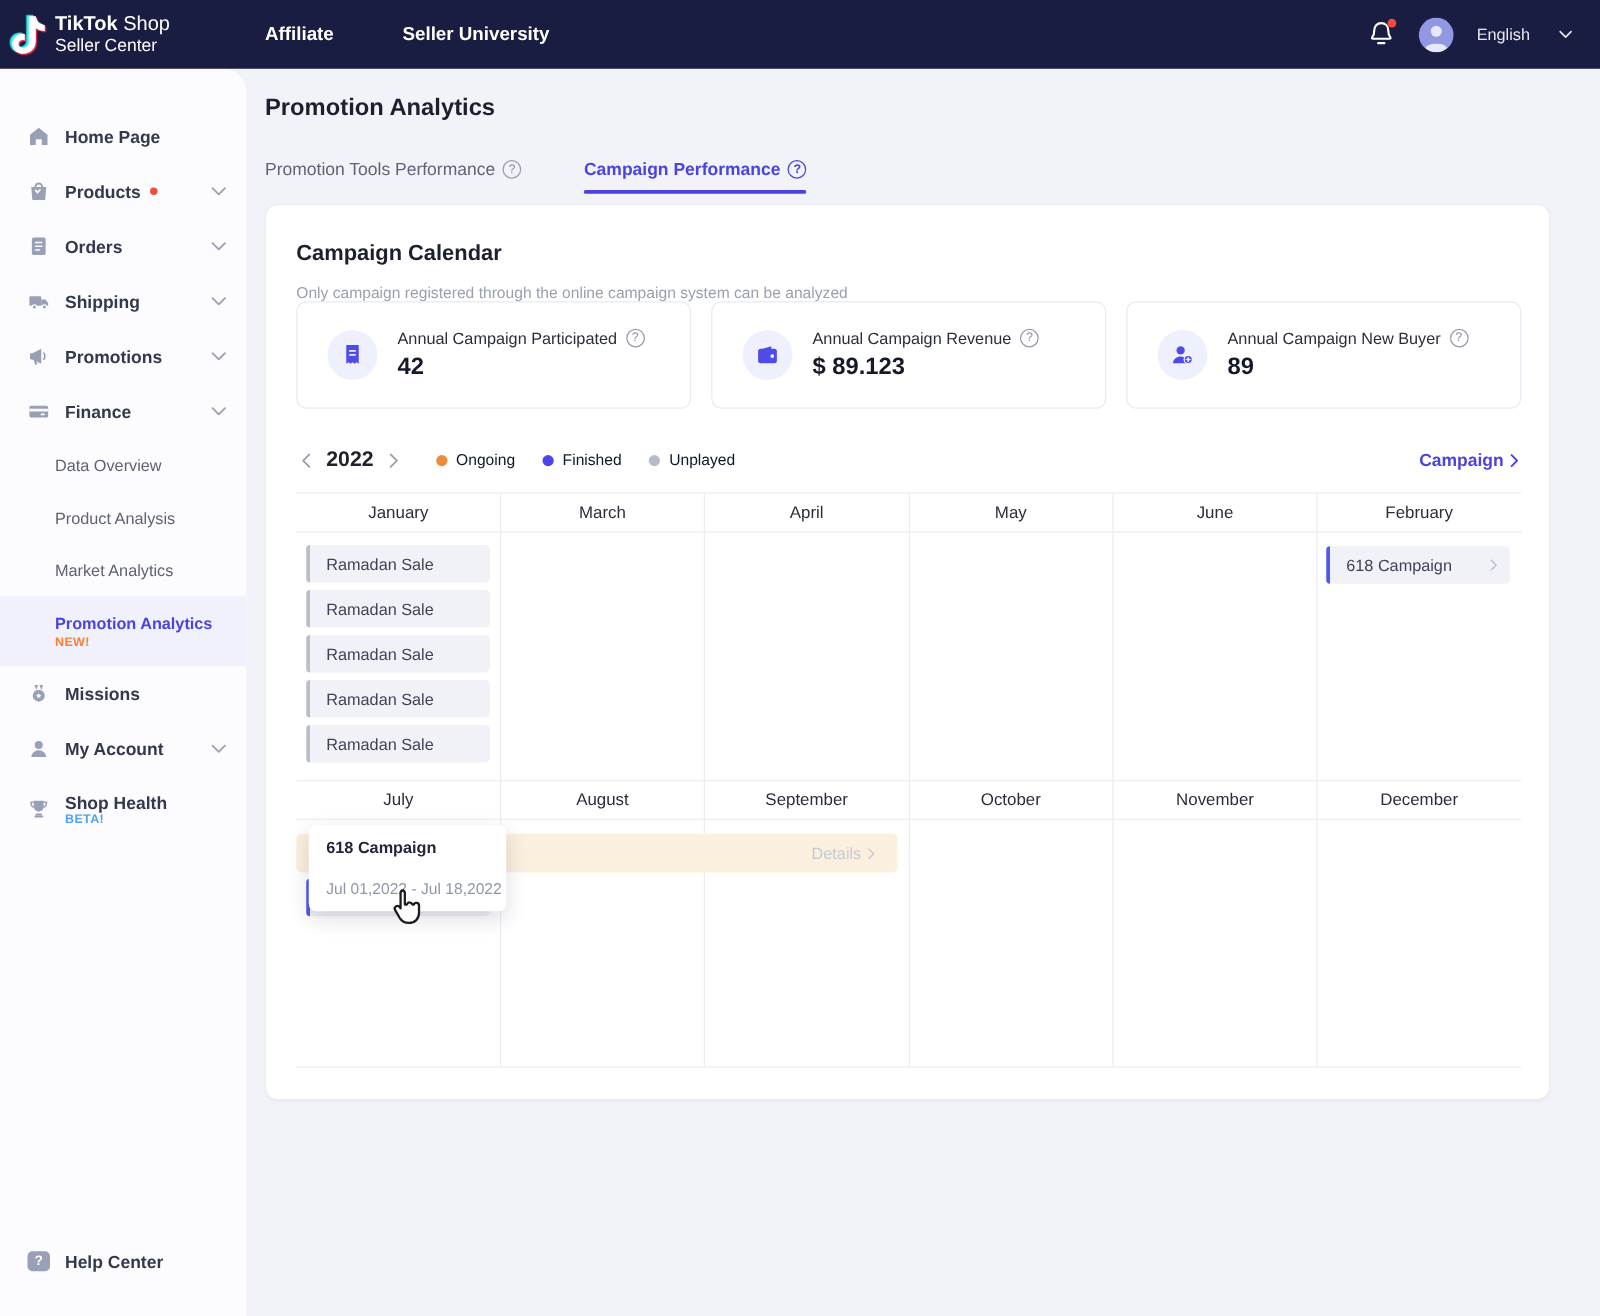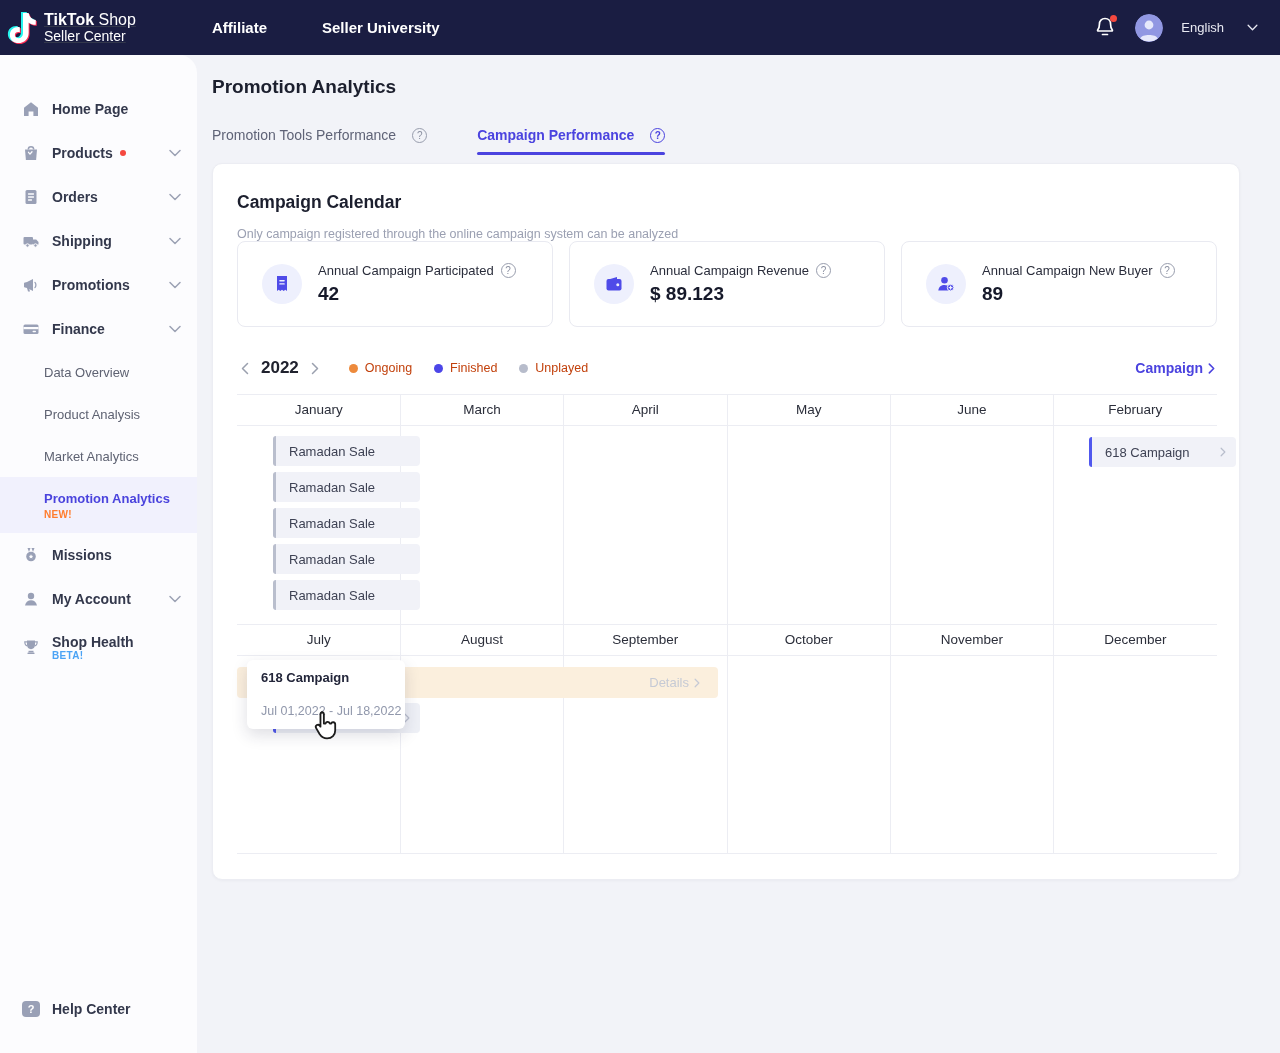--- a/index.html
+++ b/index.html
@@ -1,21 +1,21 @@
 <!DOCTYPE html>
 <html><head>
 <meta charset="utf-8">
 <style>
   * { margin:0; padding:0; box-sizing:border-box; }
   html,body { width:1280px; height:1053px; }
   body { font-family:"Liberation Sans", sans-serif; background:#F2F3F8; position:relative; overflow:hidden; color:#33384C; }
 
   
   .navbar { position:absolute; top:0; left:0; width:1280px; height:55px; background:#1A1D42; display:flex; align-items:center; z-index:20; }
-  .logo { display:flex; align-items:center; margin-left:8px;text-decoration:underline; }
+  .logo { display:flex; align-items:center; margin-left:8px; }
   .logo-note { width:30px; height:36px; margin-right:6px; filter:drop-shadow(-1.5px -1px 0 #25F4EE) drop-shadow(1.5px 1px 0 #FE2C55); }
   .logo-text { color:#fff; line-height:1.1; }
   .logo-l1 { font-size:16px; } .logo-l1 b { font-weight:700; }
   .logo-l2 { font-size:14px; }
   .nav-link { color:#fff; font-size:15px; font-weight:700; margin-left:0; cursor:pointer; }
   .nav-link.a1 { position:absolute; left:212px; }
   .nav-link.a2 { position:absolute; left:322px; }
   .nav-right { position:absolute; right:22px; display:flex; align-items:center; gap:18px; }
   .bell-wrap { position:relative; width:24px; height:26px; cursor:pointer; }
   .bell-dot { position:absolute; top:0; right:0; width:7px; height:7px; border-radius:50%; background:#F5483F; }
@@ -40,21 +40,21 @@
   .badge-new { font-size:10px; font-weight:700; color:#FF7D2E; margin-top:3px; letter-spacing:.3px; }
   .badge-beta { font-size:10px; font-weight:700; color:#4BA3F5; letter-spacing:.3px; }
   .s-item.twoline { height:52px; }
   .s-2col { display:flex; flex-direction:column; }
   .help-item { position:absolute; bottom:22px; left:0; width:100%; }
   .help-ic { width:18px; height:16px; background:#99A0B6; border-radius:4px; color:#fff; font-size:11px; font-weight:700; display:flex; align-items:center; justify-content:center; }
 
   
   .page-title { position:absolute; left:212px; top:76px; font-size:19px; font-weight:700; color:#1C1F2E; }
   .tabs { position:absolute; left:212px; top:127px; display:flex; gap:50px; }
-  .tab { display:flex; align-items:center; gap:16px; font-size:14px; color:#5F6377; cursor:pointer; padding-bottom:12px; position:relative;text-align:center; }
+  .tab { display:flex; align-items:center; gap:6px; font-size:14px; color:#5F6377; cursor:pointer; padding-bottom:12px; position:relative;text-align:center; }
   .tab.active { color:#4B43DF; font-weight:700; }
   .tab.active::after { content:""; position:absolute; left:0; right:0; bottom:0; height:3px; border-radius:2px; background:#4B43DF; }
   .q-ic { width:15px; height:15px; border-radius:50%; border:1.2px solid #989DAD; color:#8A8FA0; font-size:10px; display:inline-flex; align-items:center; justify-content:center; flex:none; }
   .tab.active .q-ic { border-color:#4B43DF; color:#4B43DF; }
 
   
   .card { position:absolute; left:212px; top:163px; width:1028px; height:717px; background:#fff; border:1px solid #ECEDF3; border-radius:10px; box-shadow:0 1px 3px rgba(25,28,60,.04); }
   .card-head { position:absolute; left:24px; top:28px; display:flex; align-items:baseline; gap:14px;flex-direction:column; }
   .card-title { font-size:17.5px; font-weight:700; color:#1C1F2E; }
   .card-sub { font-size:12.5px; color:#9BA0B2; }
@@ -64,34 +64,34 @@
   .stat-ic { width:40px; height:40px; border-radius:50%; background:#EEF0FD; display:flex; align-items:center; justify-content:center; flex:none; }
   .stat-txt { margin-left:16px; }
   .stat-label-row { display:flex; align-items:center; gap:7px; }
   .stat-label { font-size:13px; font-weight:500; color:#2A2D3B; }
   .stat-value { font-size:19px; font-weight:700; color:#16192A; margin-top:5px; }
 
   .year-row { position:absolute; left:24px; right:24px; top:194px; display:flex; align-items:center; }
   .year-chev { cursor:pointer; color:#9AA0AE; padding:0 4px; }
   .year { font-size:17px; font-weight:700; color:#20222E; margin:0 8px; }
   .legend { display:flex; align-items:center; gap:22px; margin-left:26px; }
-  .leg { display:flex; align-items:center; gap:7px; font-size:12.5px; color:#c2410c; }
+  .leg { display:flex; align-items:center; gap:7px; font-size:12.5px; color:#0f172a; }
   .leg-dot { width:9px; height:9px; border-radius:50%; }
   .leg-dot.ongoing { background:#ED8A3C; } .leg-dot.finished { background:#4C46E8; } .leg-dot.unplayed { background:#B7BCCB; }
   .campaign-link { margin-left:auto; display:flex; align-items:center; gap:5px; color:#4B43DF; font-size:14px; font-weight:700; cursor:pointer; }
   .campaign-link .chev { color:#4B43DF; }
 
   
   .cal { position:absolute; left:24px; top:230px; width:980px; height:460px; }
   .hline { position:absolute; left:0; width:100%; height:1px; background:#ECEDF3; }
   .vline { position:absolute; top:0; height:460px; width:1px; background:#ECEDF3; }
   .cal-hrow { position:absolute; left:0; width:100%; height:31px; display:grid; grid-template-columns:repeat(6,1fr); }
   .cal-hcell { display:flex; align-items:center; justify-content:center; font-size:13.5px; font-weight:500; color:#2B2E3A; }
 
-  .evt { position:absolute; width:147px; height:30px; background:#F1F2F8; border-radius:4px; display:flex; align-items:center; cursor:pointer;margin-left:28px; }
+  .evt { position:absolute; width:147px; height:30px; background:#F1F2F8; border-radius:4px; display:flex; align-items:center; cursor:pointer; }
   .evt-bar { position:absolute; left:0; top:0; bottom:0; width:3px; border-radius:4px 0 0 4px; background:#B9BECD; }
   .evt-bar.purple { background:#5058EE; }
   .evt-label { font-size:13px; color:#3E4254; padding-left:16px; white-space:nowrap; }
   .evt .evt-chev { margin-left:auto; margin-right:10px; color:#B9BECD; }
   .evt.july { background:#EEF0F6; z-index:2; }
 
   .band { position:absolute; left:0; top:273px; width:481px; height:31px; background:#FBEFDD; border-radius:4px; display:flex; align-items:center; justify-content:flex-end; padding-right:18px; z-index:1; cursor:pointer; }
   .band-label { font-size:13px; color:#C6CAD5; display:flex; align-items:center; gap:5px; }
   .band-label .chev { color:#C6CAD5; }
 

